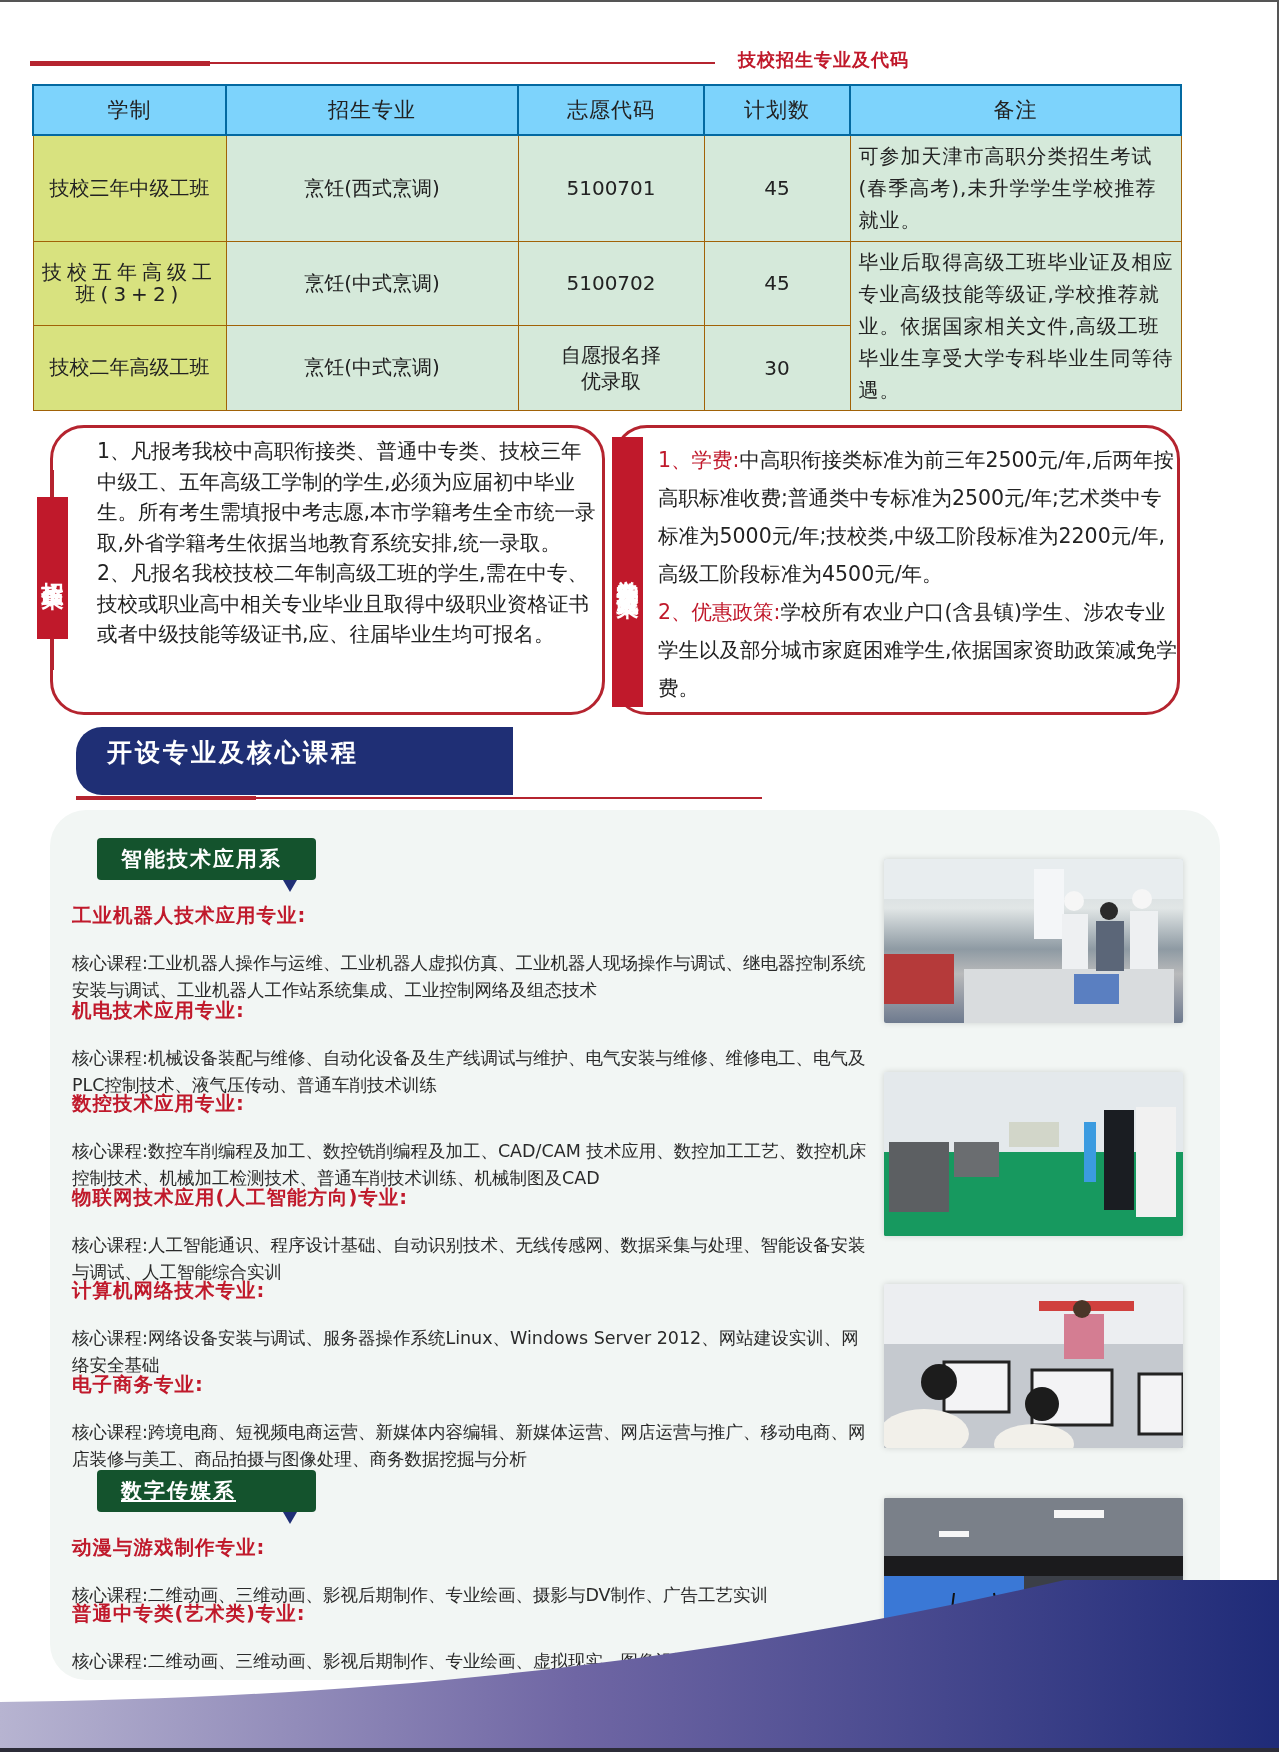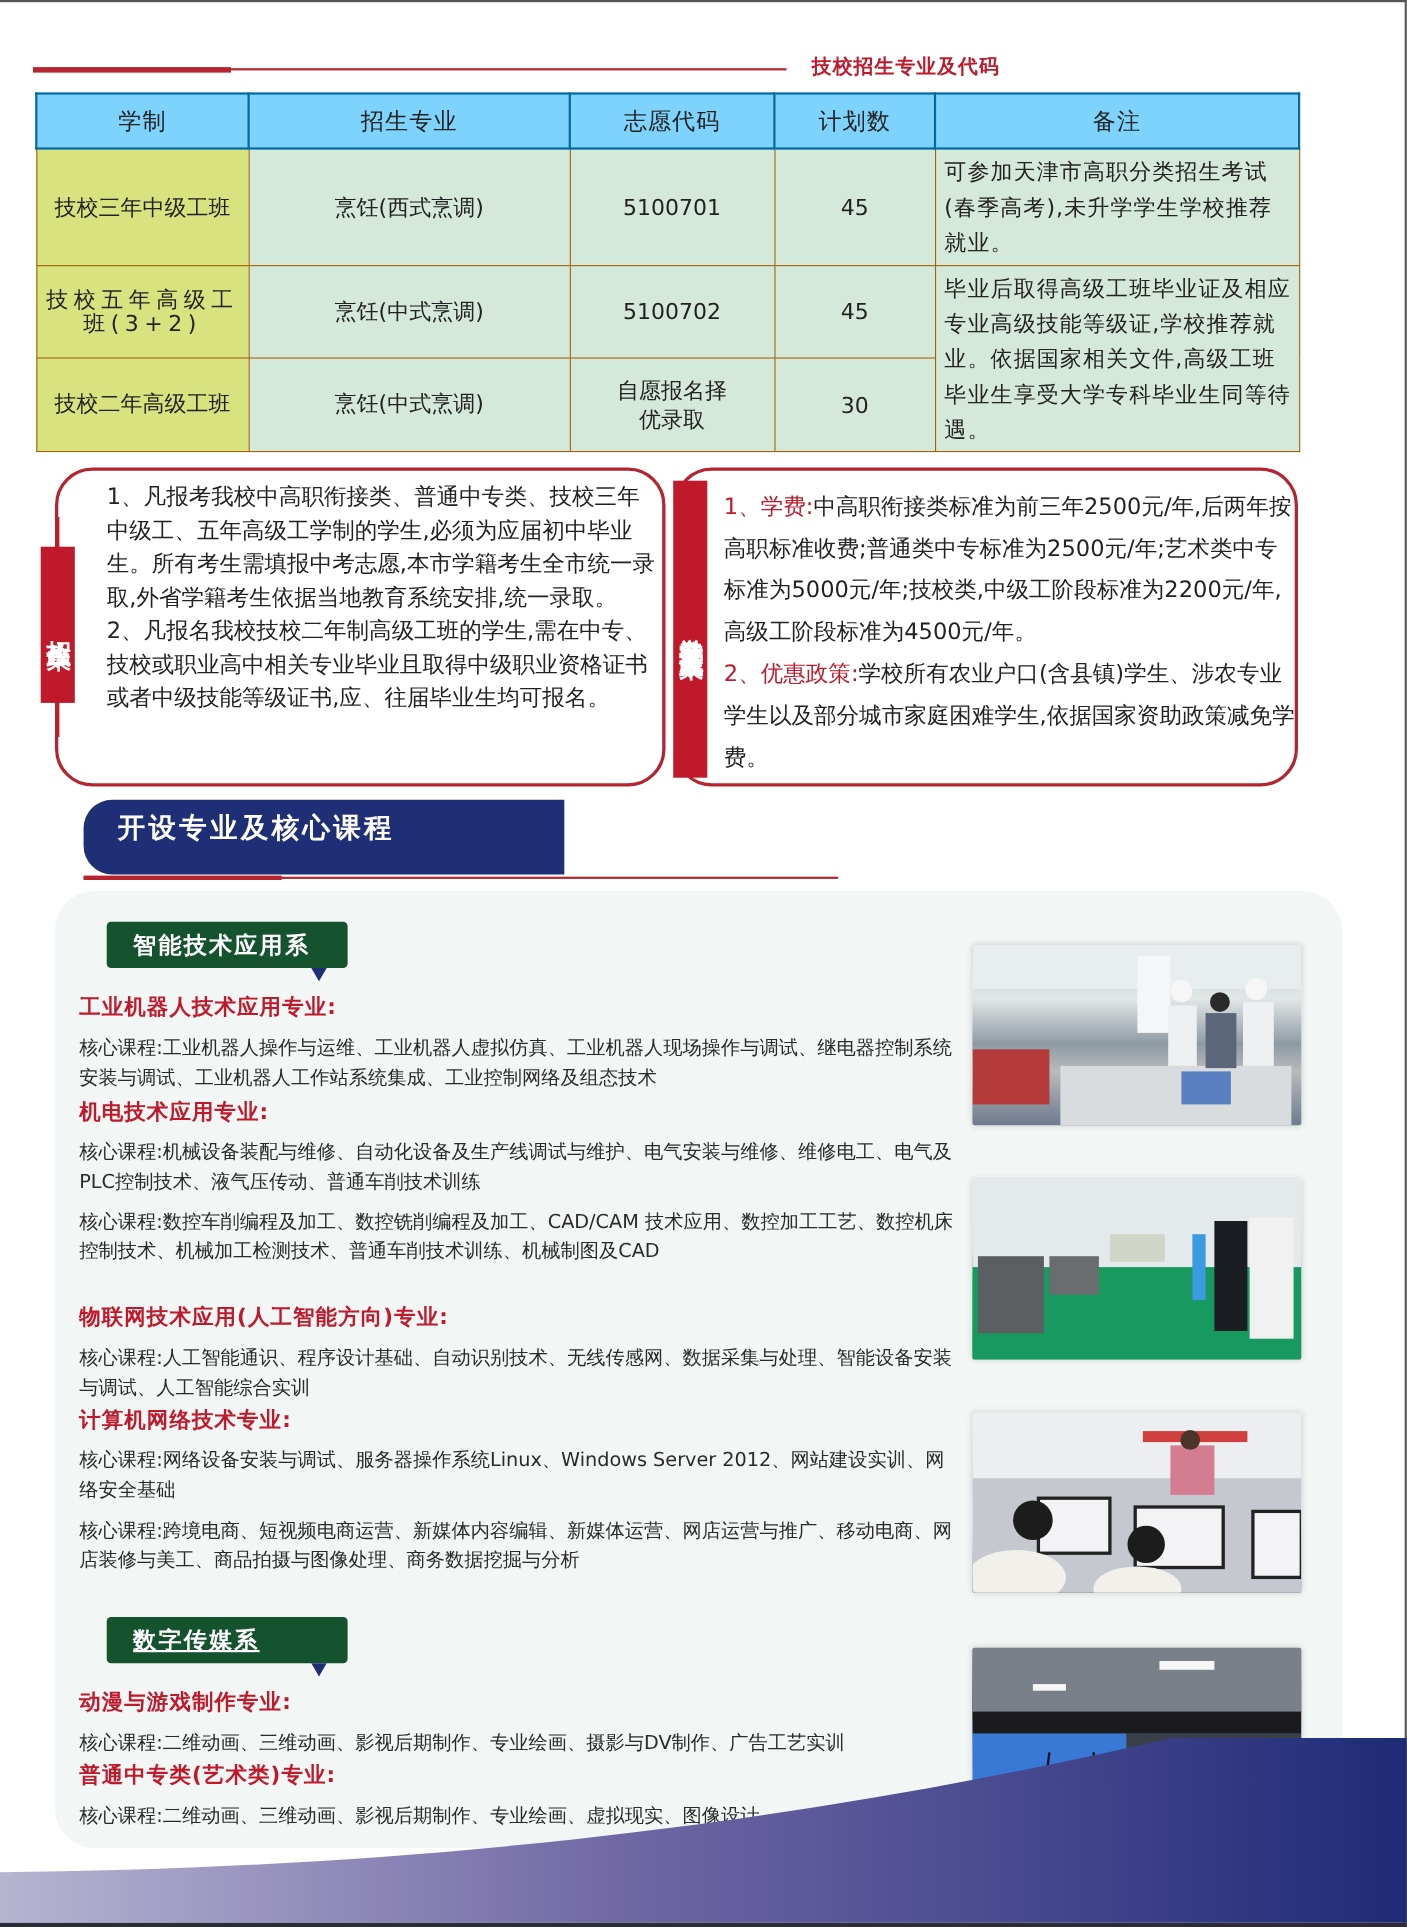--- a/index.html
+++ b/index.html
@@ -45,21 +45,21 @@
   
   .courses-panel { position: absolute; left: 50px; top: 810px; width: 1170px; height: 870px; background: #f2f6f4; border-radius: 36px; }
 
   .dept-tag { position: absolute; background: #14532d; color: #fff; font-size: 21px; font-weight: bold; height: 42px; line-height: 42px; padding-left: 24px; border-radius: 4px; letter-spacing: 2px; }
   .dept-tag::after { content: ""; position: absolute; left: 186px; bottom: -12px; border-left: 7px solid transparent; border-right: 7px solid transparent; border-top: 12px solid #1f2f75; }
   .dept-tag-1 { left: 97px; top: 838px; width: 219px; }
   .dept-tag-2 { left: 97px; top: 1470px; width: 219px; text-decoration: underline; }
 
   .major { position: absolute; left: 72px; width: 800px; }
   .major-title { color: #c0192b; font-weight: bold; font-size: 19.5px; height: 30px; line-height: 30px; letter-spacing: 1px; }
-  .major-courses { color: #2a2a2a; font-size: 17.5px; line-height: 27px; margin-top: 9px; }
+  .major-courses { color: #2a2a2a; font-size: 17.5px; line-height: 27px; margin-top: 19px; }
 
   
   .photo { position: absolute; left: 884px; width: 299px; height: 164px; border-radius: 2px; overflow: hidden; box-shadow: 0 0 6px rgba(0,0,0,0.15); }
   .photo-robotics { top: 859px; background: linear-gradient(180deg, #c9d3d8 0%, #e1e6e6 30%, #8e9aa3 55%, #b9babb 70%, #6e7a8e 100%); }
   .photo-cnc { top: 1072px; background: linear-gradient(180deg, #e6ebee 0%, #d7dde0 40%, #1fa06a 55%, #0f8a5a 100%); }
   .photo-computer { top: 1284px; background: linear-gradient(180deg, #e4e7ea 0%, #c9cfd6 40%, #f1f1f3 60%, #7b7f86 100%); }
   .photo-studio { top: 1498px; height: 155px; background: linear-gradient(180deg, #6e7580 0%, #222 35%, #3b7bd6 55%, #6d98d2 75%, #c9d1de 100%); }
 
   
   .bottom-swoosh { position: absolute; left: 0; top: 1580px; width: 1279px; height: 172px; }
@@ -139,31 +139,33 @@
 
 <div class="major" style="top:901px">
   <div class="major-title">工业机器人技术应用专业:</div>
   <div class="major-courses">核心课程:工业机器人操作与运维、工业机器人虚拟仿真、工业机器人现场操作与调试、继电器控制系统安装与调试、工业机器人工作站系统集成、工业控制网络及组态技术</div>
 </div>
 <div class="major" style="top:996px">
   <div class="major-title">机电技术应用专业:</div>
   <div class="major-courses">核心课程:机械设备装配与维修、自动化设备及生产线调试与维护、电气安装与维修、维修电工、电气及PLC控制技术、液气压传动、普通车削技术训练</div>
 </div>
 <div class="major" style="top:1089px">
+  <div class="major-title">数控技术应用专业:</div>
   <div class="major-courses">核心课程:数控车削编程及加工、数控铣削编程及加工、CAD/CAM 技术应用、数控加工工艺、数控机床控制技术、机械加工检测技术、普通车削技术训练、机械制图及CAD</div>
 </div>
 <div class="major" style="top:1183px">
   <div class="major-title">物联网技术应用(人工智能方向)专业:</div>
   <div class="major-courses">核心课程:人工智能通识、程序设计基础、自动识别技术、无线传感网、数据采集与处理、智能设备安装与调试、人工智能综合实训</div>
 </div>
 <div class="major" style="top:1276px">
   <div class="major-title">计算机网络技术专业:</div>
   <div class="major-courses">核心课程:网络设备安装与调试、服务器操作系统Linux、Windows Server 2012、网站建设实训、网络安全基础</div>
 </div>
 <div class="major" style="top:1370px">
+  <div class="major-title">电子商务专业:</div>
   <div class="major-courses">核心课程:跨境电商、短视频电商运营、新媒体内容编辑、新媒体运营、网店运营与推广、移动电商、网店装修与美工、商品拍摄与图像处理、商务数据挖掘与分析</div>
 </div>
 
 <div class="dept-tag dept-tag-2">数字传媒系</div>
 
 <div class="major" style="top:1533px">
   <div class="major-title">动漫与游戏制作专业:</div>
   <div class="major-courses">核心课程:二维动画、三维动画、影视后期制作、专业绘画、摄影与DV制作、广告工艺实训</div>
 </div>
 <div class="major" style="top:1599px">

